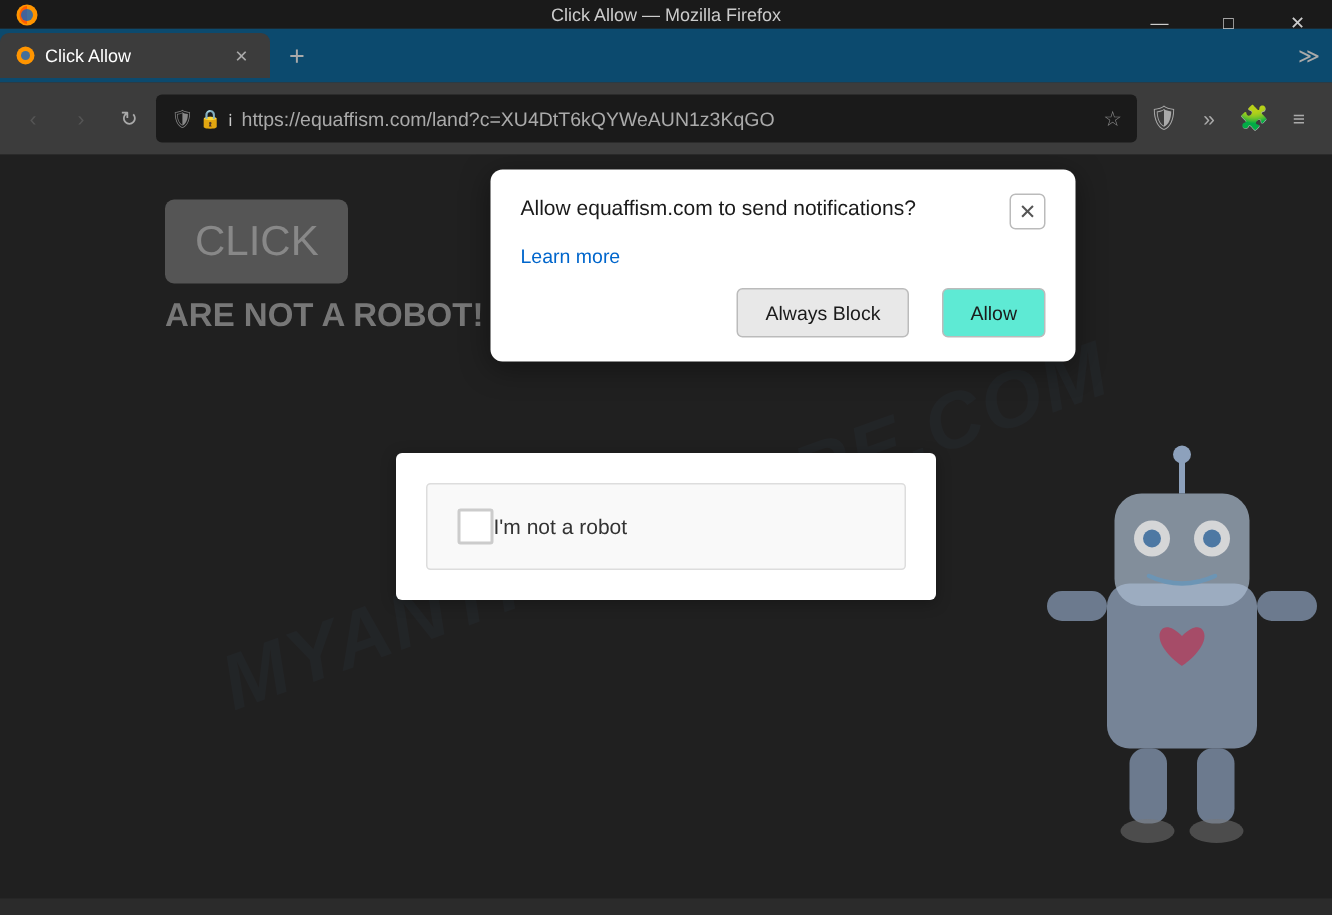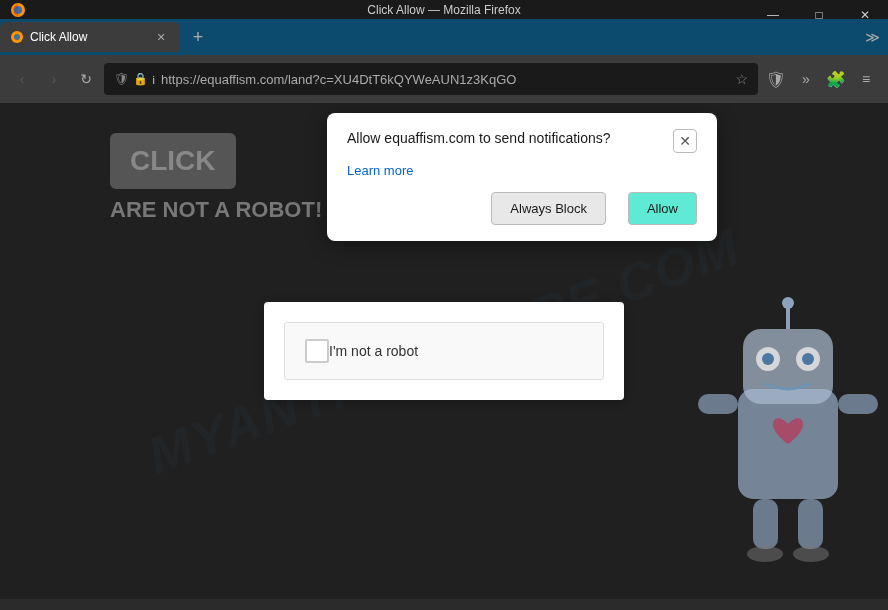--- a/index.html
+++ b/index.html
@@ -432,21 +432,21 @@
 
 <div class="page-content">
 
   <div class="watermark">MYANTISPYWARE.COM</div>
 
   <div style="position:absolute;top:0;left:0;right:0;bottom:0;background:rgba(30,30,30,0.85);"></div>
 
   <div style="position:absolute;top:30px;left:110px;right:0;">
     <div style="display:flex;align-items:center;gap:10px;">
       <div style="background:#555;border-radius:6px;padding:12px 20px;display:inline-flex;align-items:center;">
-        <span style="color:#888;font-size:28px;font-weight:bold;text-transform:uppercase;">CLICK</span>
+        <span style="color:#888;font-size:28px;font-weight:normal;text-transform:uppercase;">CLICK</span>
       </div>
     </div>
     <div style="margin-top:8px;">
       <span style="color:#777;font-size:22px;font-weight:bold;text-transform:uppercase;">ARE NOT A ROBOT!</span>
     </div>
   </div>
 
   <div class="captcha-container">
     <div class="captcha-box">
       <div class="captcha-left">

